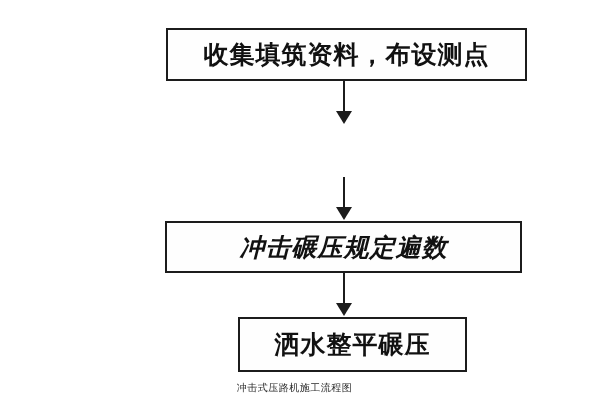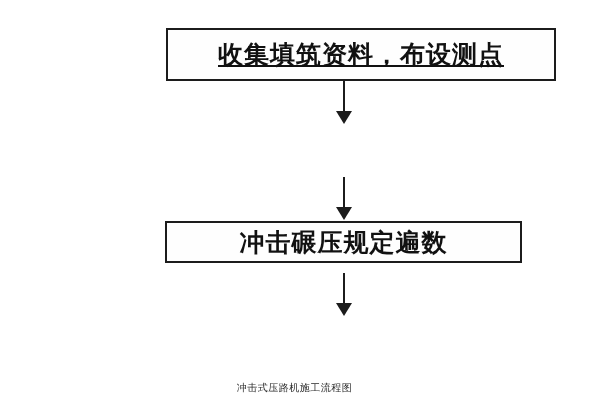--- a/index.html
+++ b/index.html
@@ -22,23 +22,23 @@
     background: #fefefe;
     display: flex;
     align-items: center;
     justify-content: center;
     color: #111111;
     font-weight: bold;
     font-size: 25px;
     letter-spacing: 1px;
     white-space: nowrap;
   }
-  .box-1 { left: 166px; top: 28px;  width: 390px; height: 53px; text-decoration: underline; }
+  .box-1 { left: 166px; top: 28px;  width: 361px; height: 53px; }
   .box-2 { left: 178px; top: 125px; width: 358px; height: 52px; }
-  .box-3 { left: 165px; top: 221px; width: 357px; height: 42px; }
+  .box-3 { left: 165px; top: 221px; width: 357px; height: 52px; font-style: italic; }
   .box-4 { left: 238px; top: 317px; width: 229px; height: 55px; }
 
   .arrow {
     position: absolute;
     width: 16px;
     display: flex;
     flex-direction: column;
     align-items: center;
   }
   .arrow .shaft {
@@ -90,16 +90,19 @@
 
   <div class="flow-box box-3">
     <span>冲击碾压规定遍数</span>
   </div>
 
   <div class="arrow arrow-3">
     <div class="shaft"></div>
     <div class="head"></div>
   </div>
 
+  <div class="flow-box box-4">
+    <span>洒水整平碾压</span>
+  </div>
 
   <div class="caption">冲击式压路机施工流程图</div>
 
 </div>
 
 </body></html>

